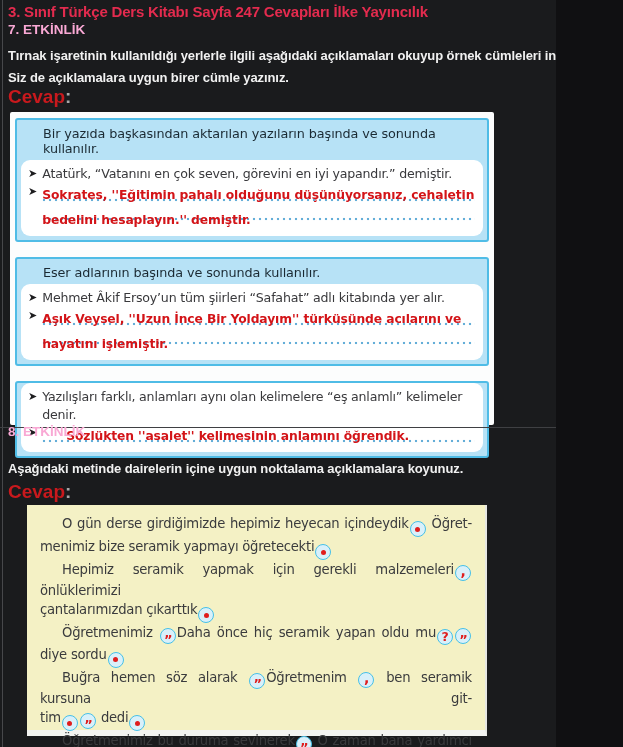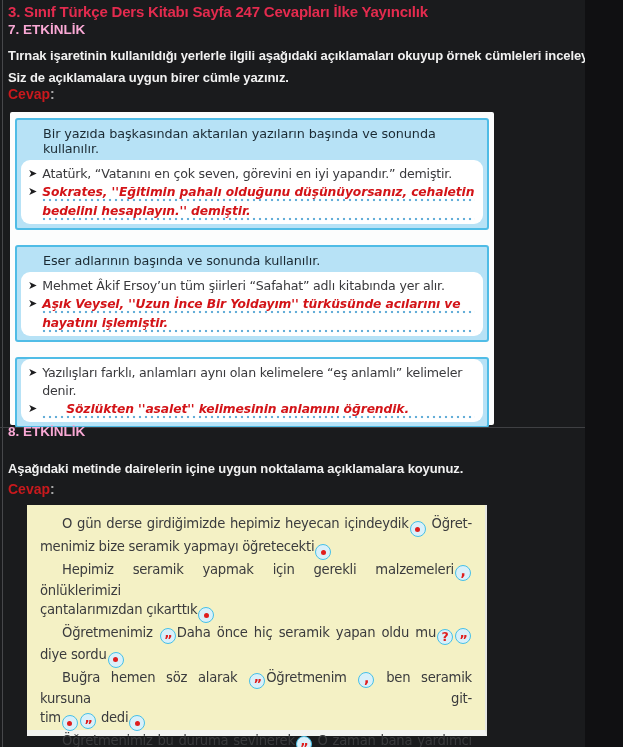--- a/index.html
+++ b/index.html
@@ -1,41 +1,40 @@
 <!DOCTYPE html>
 <html><head>
 <meta charset="utf-8">
 <style>
   html,body{margin:0;padding:0;background:#101012;}
   .page{
     position:relative;width:556px;height:747px;overflow:hidden;
     background:#1a1b1d;
     font-family:"Liberation Sans",sans-serif;
-    padding-left:29px;
   }
   .vline{position:absolute;top:0;bottom:0;width:1px;background:#47484b;}
   .vline.left{left:2px;}
   .vline.right{left:619px;}
 
   .page-title{
     position:absolute;left:8px;top:2px;right:14px;
     color:#e32b4e;font-size:15px;font-weight:bold;line-height:19px;letter-spacing:-0.2px;
   }
   .act-heading{
     position:absolute;left:8px;
     color:#f9a8d4;font-size:13.5px;font-weight:bold;
   }
   .h7{top:22px;} .h8{top:424px;}
   .instr{
     position:absolute;left:8px;width:605px;
     color:#f1f1f1;font-size:13px;font-weight:bold;line-height:22px;
     text-align:justify;letter-spacing:-0.1px;
   }
   .i7{top:45px;} .i8{top:458px;text-align:left;}
-  .cevap{position:absolute;left:8px;font-size:14px;font-weight:bold;color:#c9191d;}
+  .cevap{position:absolute;left:8px;font-size:19px;font-weight:bold;color:#c9191d;}
   .cevap .colon{color:#a9a9a9;}
   .c7{top:86px;} .c8{top:481px;}
 
   .divider{position:absolute;top:427px;left:0;width:611px;height:1px;background:#3f4043;}
 
   
   .scan1{
     position:absolute;left:10px;top:112px;width:484px;height:313px;
     background:#fcfdfd;border-radius:2px;box-sizing:border-box;
     padding:6px 5px;display:flex;flex-direction:column;gap:15px;
@@ -54,25 +53,24 @@
     padding:5px 8px 3px 4px;box-sizing:border-box;
   }
   .exrow{display:flex;align-items:flex-start;}
   .arrow{
     flex:0 0 auto;color:#1d1d1f;font-size:11px;line-height:18px;margin:0 5px 0 3px;
   }
   .ex-text{
     flex:1;color:#39393c;font-size:12.6px;line-height:18px;letter-spacing:-0.2px;
   }
   .ans-text{
-    flex:1;color:#d31418;font-weight:bold;font-size:12.3px;line-height:19px;
+    flex:1;color:#d31418;font-weight:bold;font-size:12.3px;line-height:25px;
     letter-spacing:-0.1px;
     background-image:radial-gradient(circle at 2px 17px,#64aed8 1.1px,rgba(0,0,0,0) 1.6px);
     background-size:6px 19px;
-    font-style:italic;
   }
   .rulebox:nth-child(3) .ans-text{padding-left:24px;background-position:0 0;}
 
   
   .scan2{
     position:absolute;left:27px;top:505px;width:460px;height:231px;
     background:#f4f1c5;box-sizing:border-box;
     border-bottom:6px solid #f3f4f1;border-right:2px solid #e6e7e3;
     padding:9px 13px 4px 13px;
     font-family:"DejaVu Sans",sans-serif;

